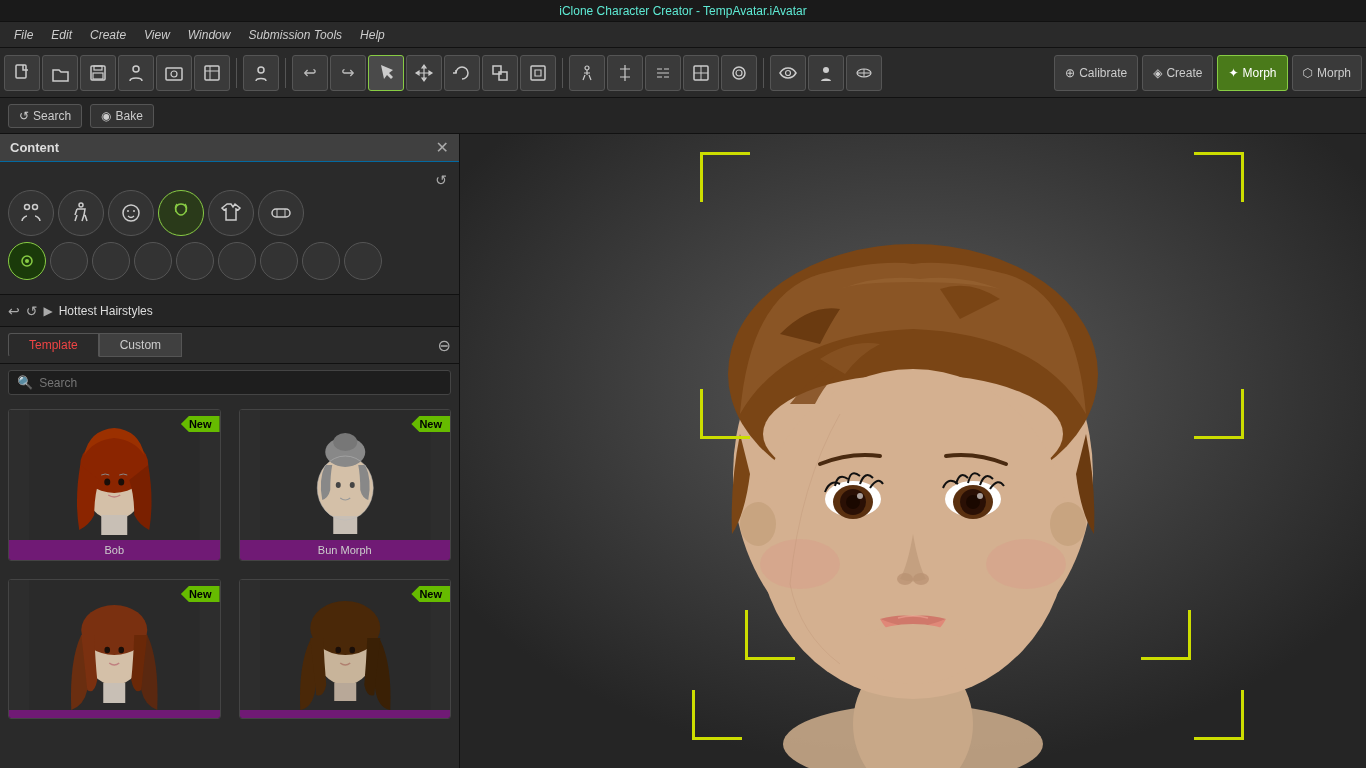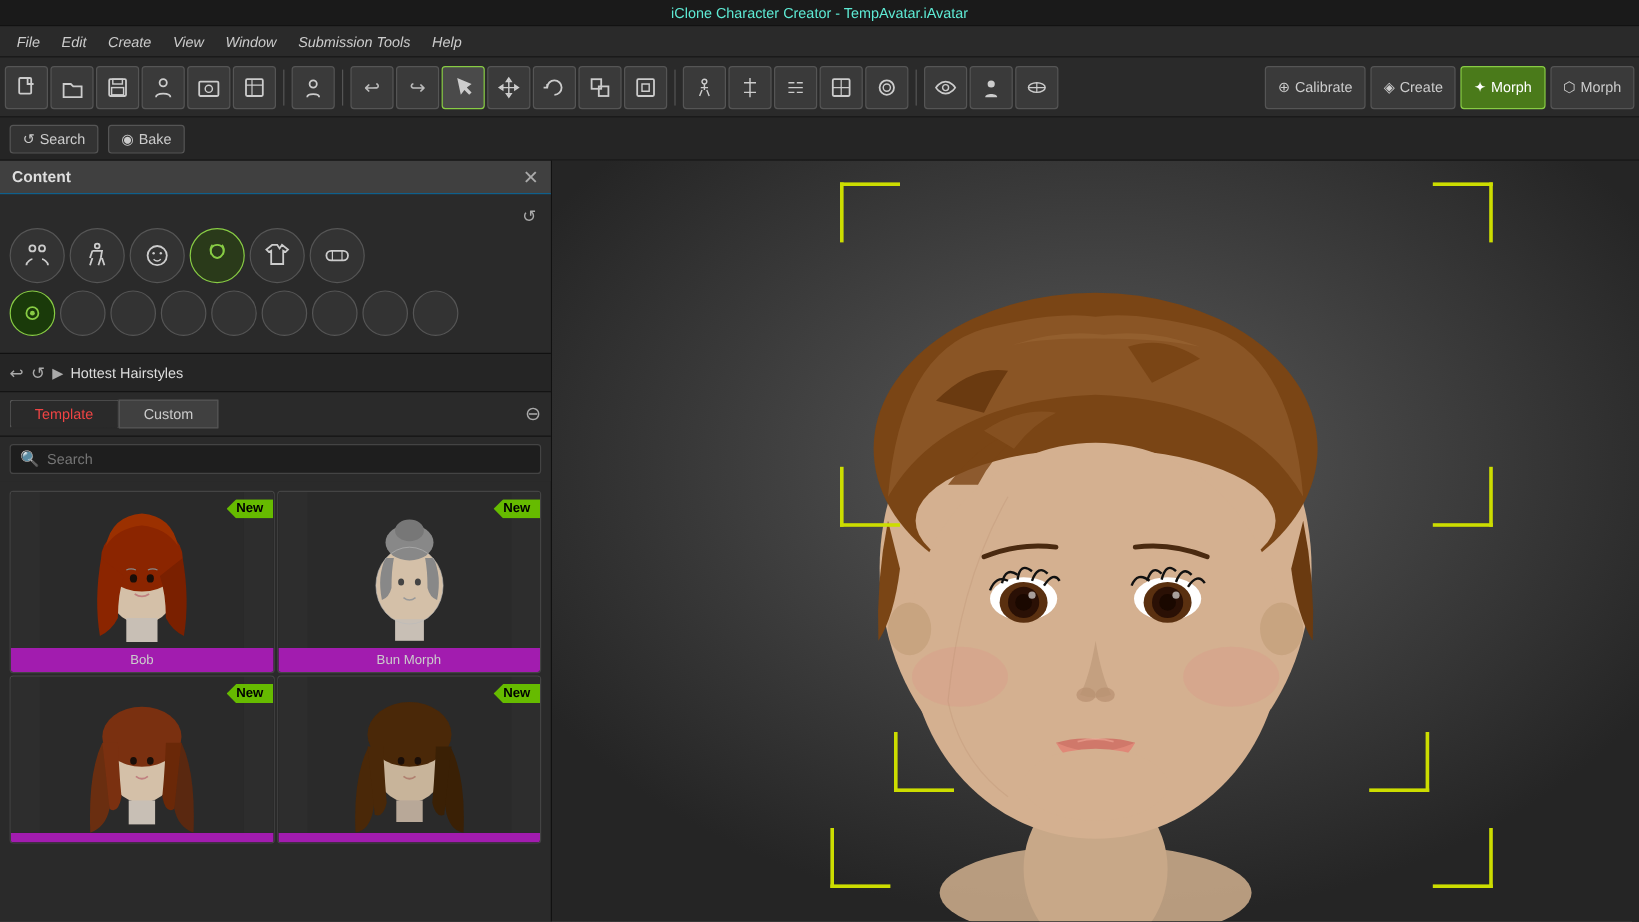--- a/index.html
+++ b/index.html
@@ -271,21 +271,21 @@
       overflow-y: auto;
       padding: 8px;
     }
     .grid-area::-webkit-scrollbar { width: 6px; }
     .grid-area::-webkit-scrollbar-track { background: #222; }
     .grid-area::-webkit-scrollbar-thumb { background: #555; border-radius: 3px; }
 
     .hair-grid {
       display: grid;
       grid-template-columns: 1fr 1fr;
-      gap: 2px;
+      gap: 18px;
     }
     .hair-item {
       position: relative;
       cursor: pointer;
       border: 1px solid #444;
       border-radius: 3px;
       overflow: hidden;
       background: #1a1a1a;
     }
     .new-badge {
@@ -297,21 +297,21 @@
       font-size: 11px;
       font-weight: bold;
       padding: 2px 8px;
       clip-path: polygon(8px 0%, 100% 0%, 100% 100%, 8px 100%, 0% 50%);
     }
     .hair-label {
       text-align: center;
       padding: 4px;
       font-size: 11px;
       color: #ccc;
-      background: #a21caf;
+      background: #701a75;
     }
 
     
     #viewport {
       flex: 1;
       position: relative;
       background: linear-gradient(135deg, #4a4a4a 0%, #333 50%, #2a2a2a 100%);
       overflow: hidden;
     }
 

